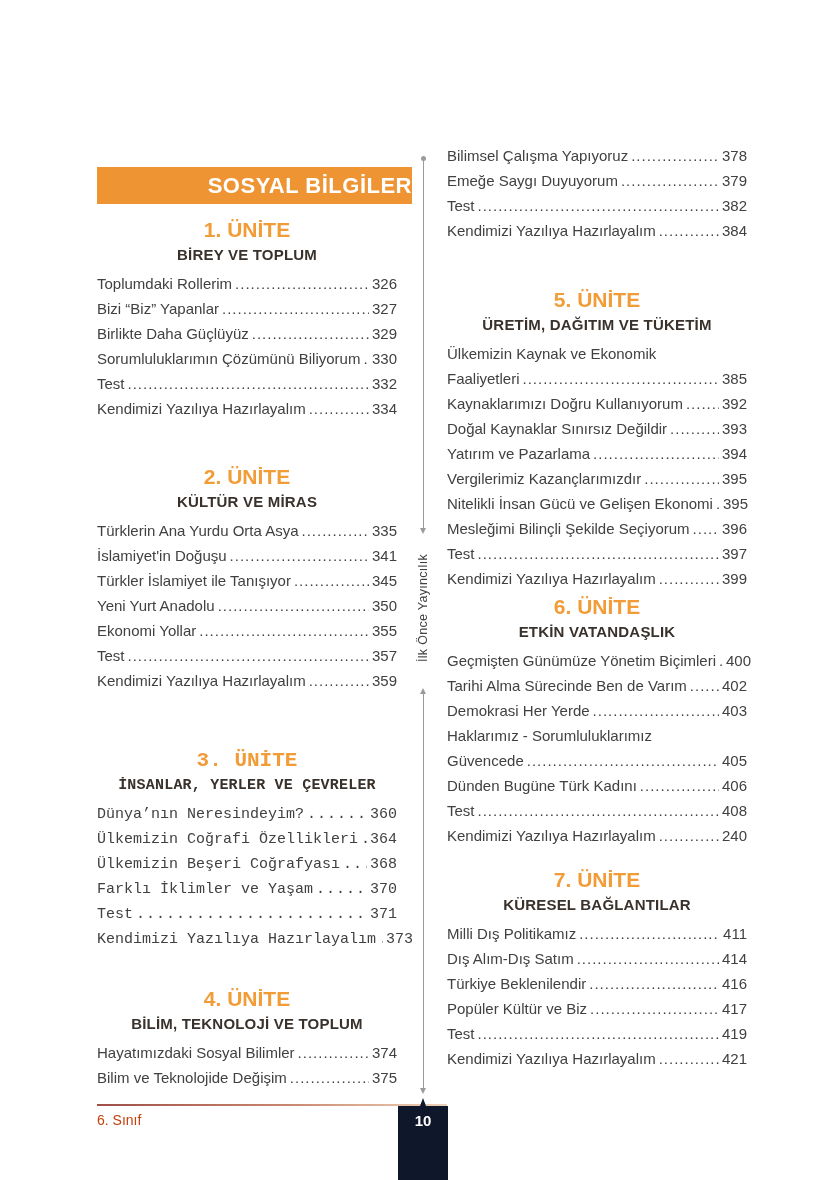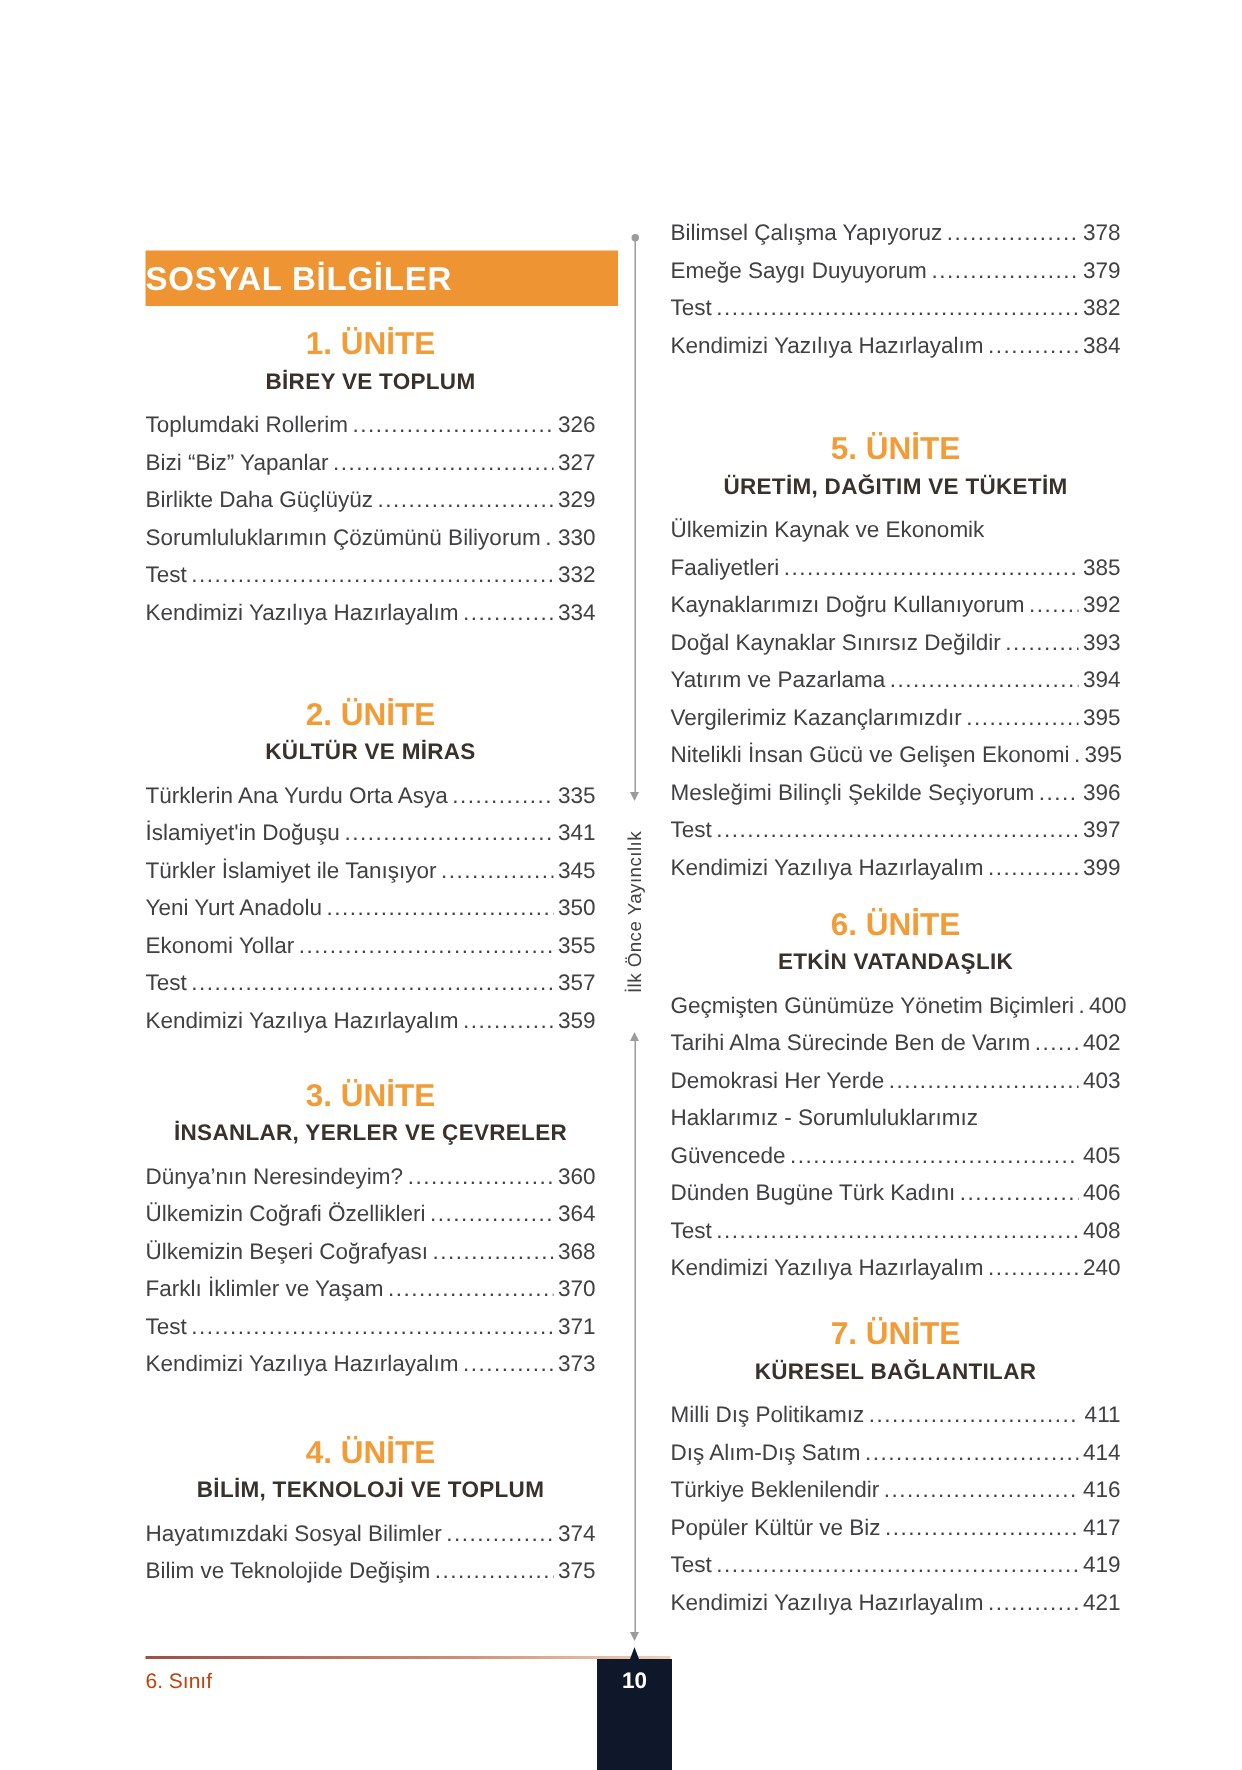--- a/index.html
+++ b/index.html
@@ -4,39 +4,39 @@
 <style>
   html,body { margin:0; padding:0; background:#e8e8e8; }
   .page {
     position:relative; width:828px; height:1180px; margin:0 auto;
     background:#ffffff; overflow:hidden;
     font-family:"Liberation Sans", sans-serif; color:#414042;
   }
   
   .banner {
     position:absolute; left:97px; top:167px; width:315px; height:37px;
-    background:#EE9433; display:flex; align-items:center; justify-content:flex-start;
+    background:#EE9433; display:flex; align-items:center; justify-content:flex-end;
   }
   .banner-text { color:#ffffff; font-weight:bold; font-size:22px; letter-spacing:0.5px; }
 
   
   .col { position:absolute; width:300px; }
   .col-left  { left:97px;  top:218px; }
   .col-right { left:447px; top:143px; }
 
   .unit-title {
     text-align:center; color:#F29C38; font-weight:bold; font-size:21px;
     line-height:23px; margin:0 0 5px 0;
   }
   .unit-name {
     text-align:center; color:#39322C; font-weight:bold; font-size:15px;
     line-height:17px; margin:0 0 8px 0; letter-spacing:0.2px;
   }
-  .u2 { margin-top:44px; } .u3 { margin-top:26px; } .u4 { margin-top:35px; }
-  .u5 { margin-top:45px; } .u6 { margin-top:14px; } .u7 { margin-top:20px; }
+  .u2 { margin-top:44px; } .u3 { margin-top:56px;font-family:Liberation Mono, monospace; } .u4 { margin-top:35px; }
+  .u5 { margin-top:45px; } .u6 { margin-top:4px; } .u7 { margin-top:20px; }
 
   .entry { display:flex; align-items:baseline; font-size:15px; line-height:25px; height:25px; }
   .t { white-space:nowrap; }
   .dots { flex:1; overflow:hidden; white-space:nowrap; margin:0 3px; min-width:4px; }
   .dots::before {
     content:"..........................................................................................";
     letter-spacing:1px;
   }
   .p { white-space:nowrap; }
   .wrapline { font-size:15px; line-height:25px; height:25px; white-space:nowrap; }

